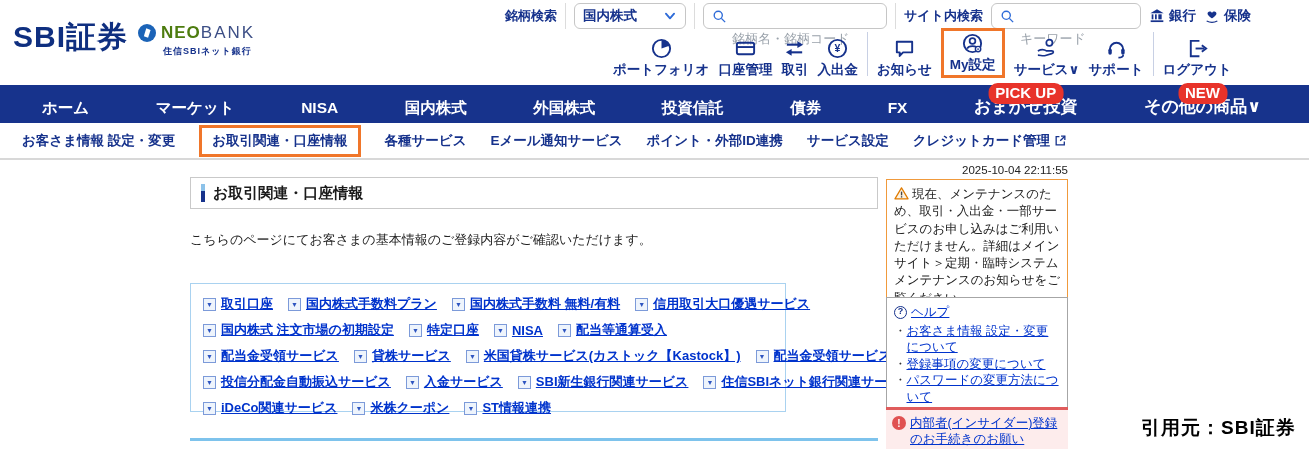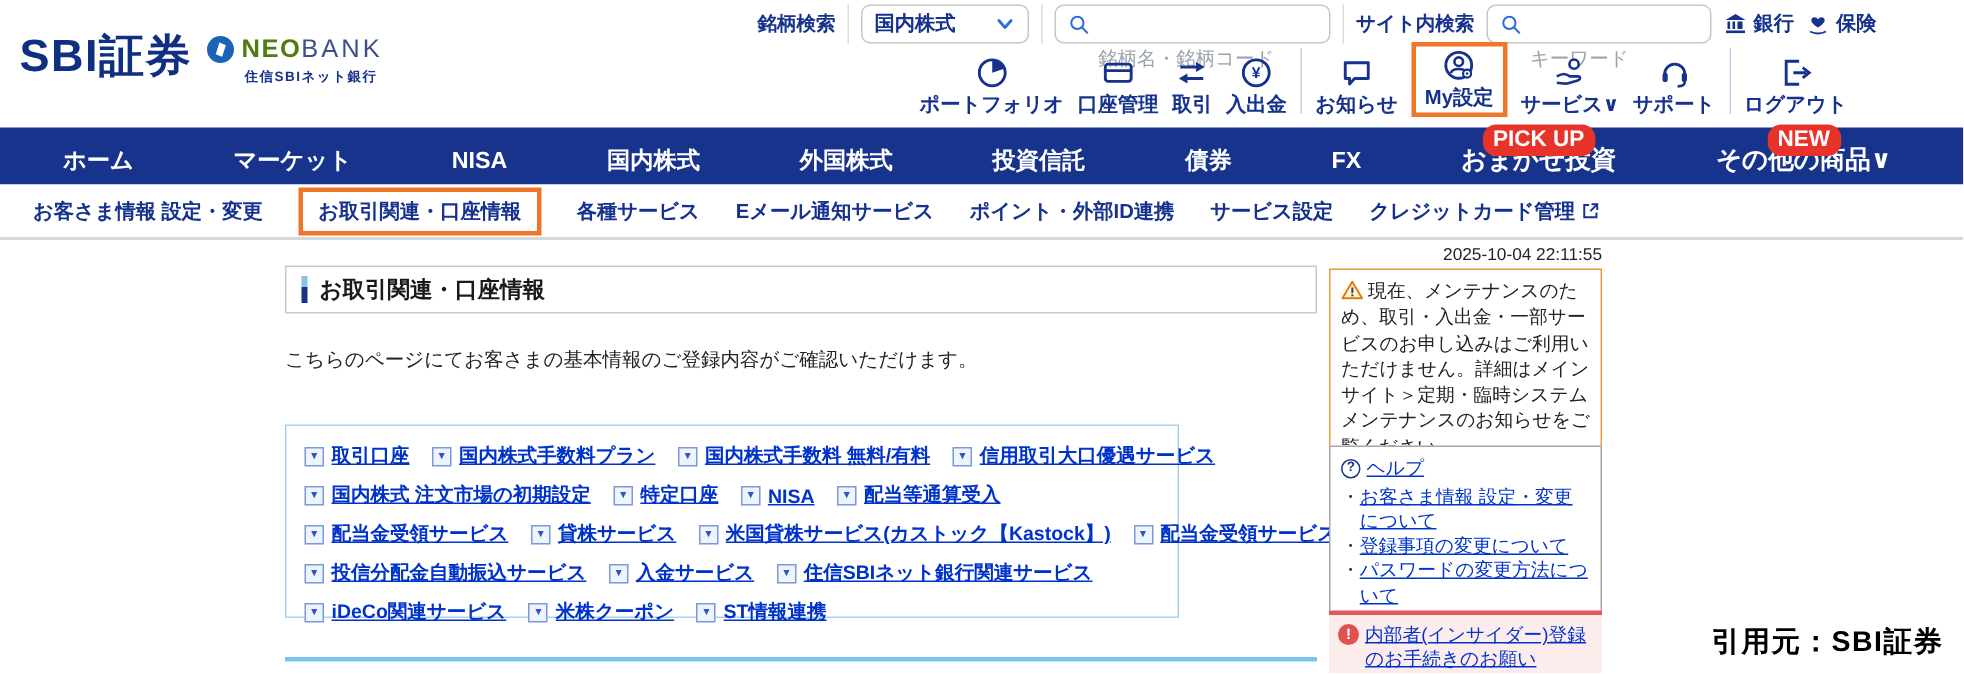--- a/index.html
+++ b/index.html
@@ -386,20 +386,24 @@
       <span class="qlink">
           <span class="qbox">▼</span>
           <a class="qa">投信分配金自動振込サービス</a>
         </span>
       <span class="qlink">
           <span class="qbox">▼</span>
           <a class="qa">入金サービス</a>
         </span>
       <span class="qlink">
           <span class="qbox">▼</span>
+          <a class="qa">SBI新生銀行関連サービス</a>
+        </span>
+      <span class="qlink">
+          <span class="qbox">▼</span>
           <a class="qa">住信SBIネット銀行関連サービス</a>
         </span>
     </div>
     <div class="qrow">
       <span class="qlink">
           <span class="qbox">▼</span>
           <a class="qa">iDeCo関連サービス</a>
         </span>
       <span class="qlink">
           <span class="qbox">▼</span>

